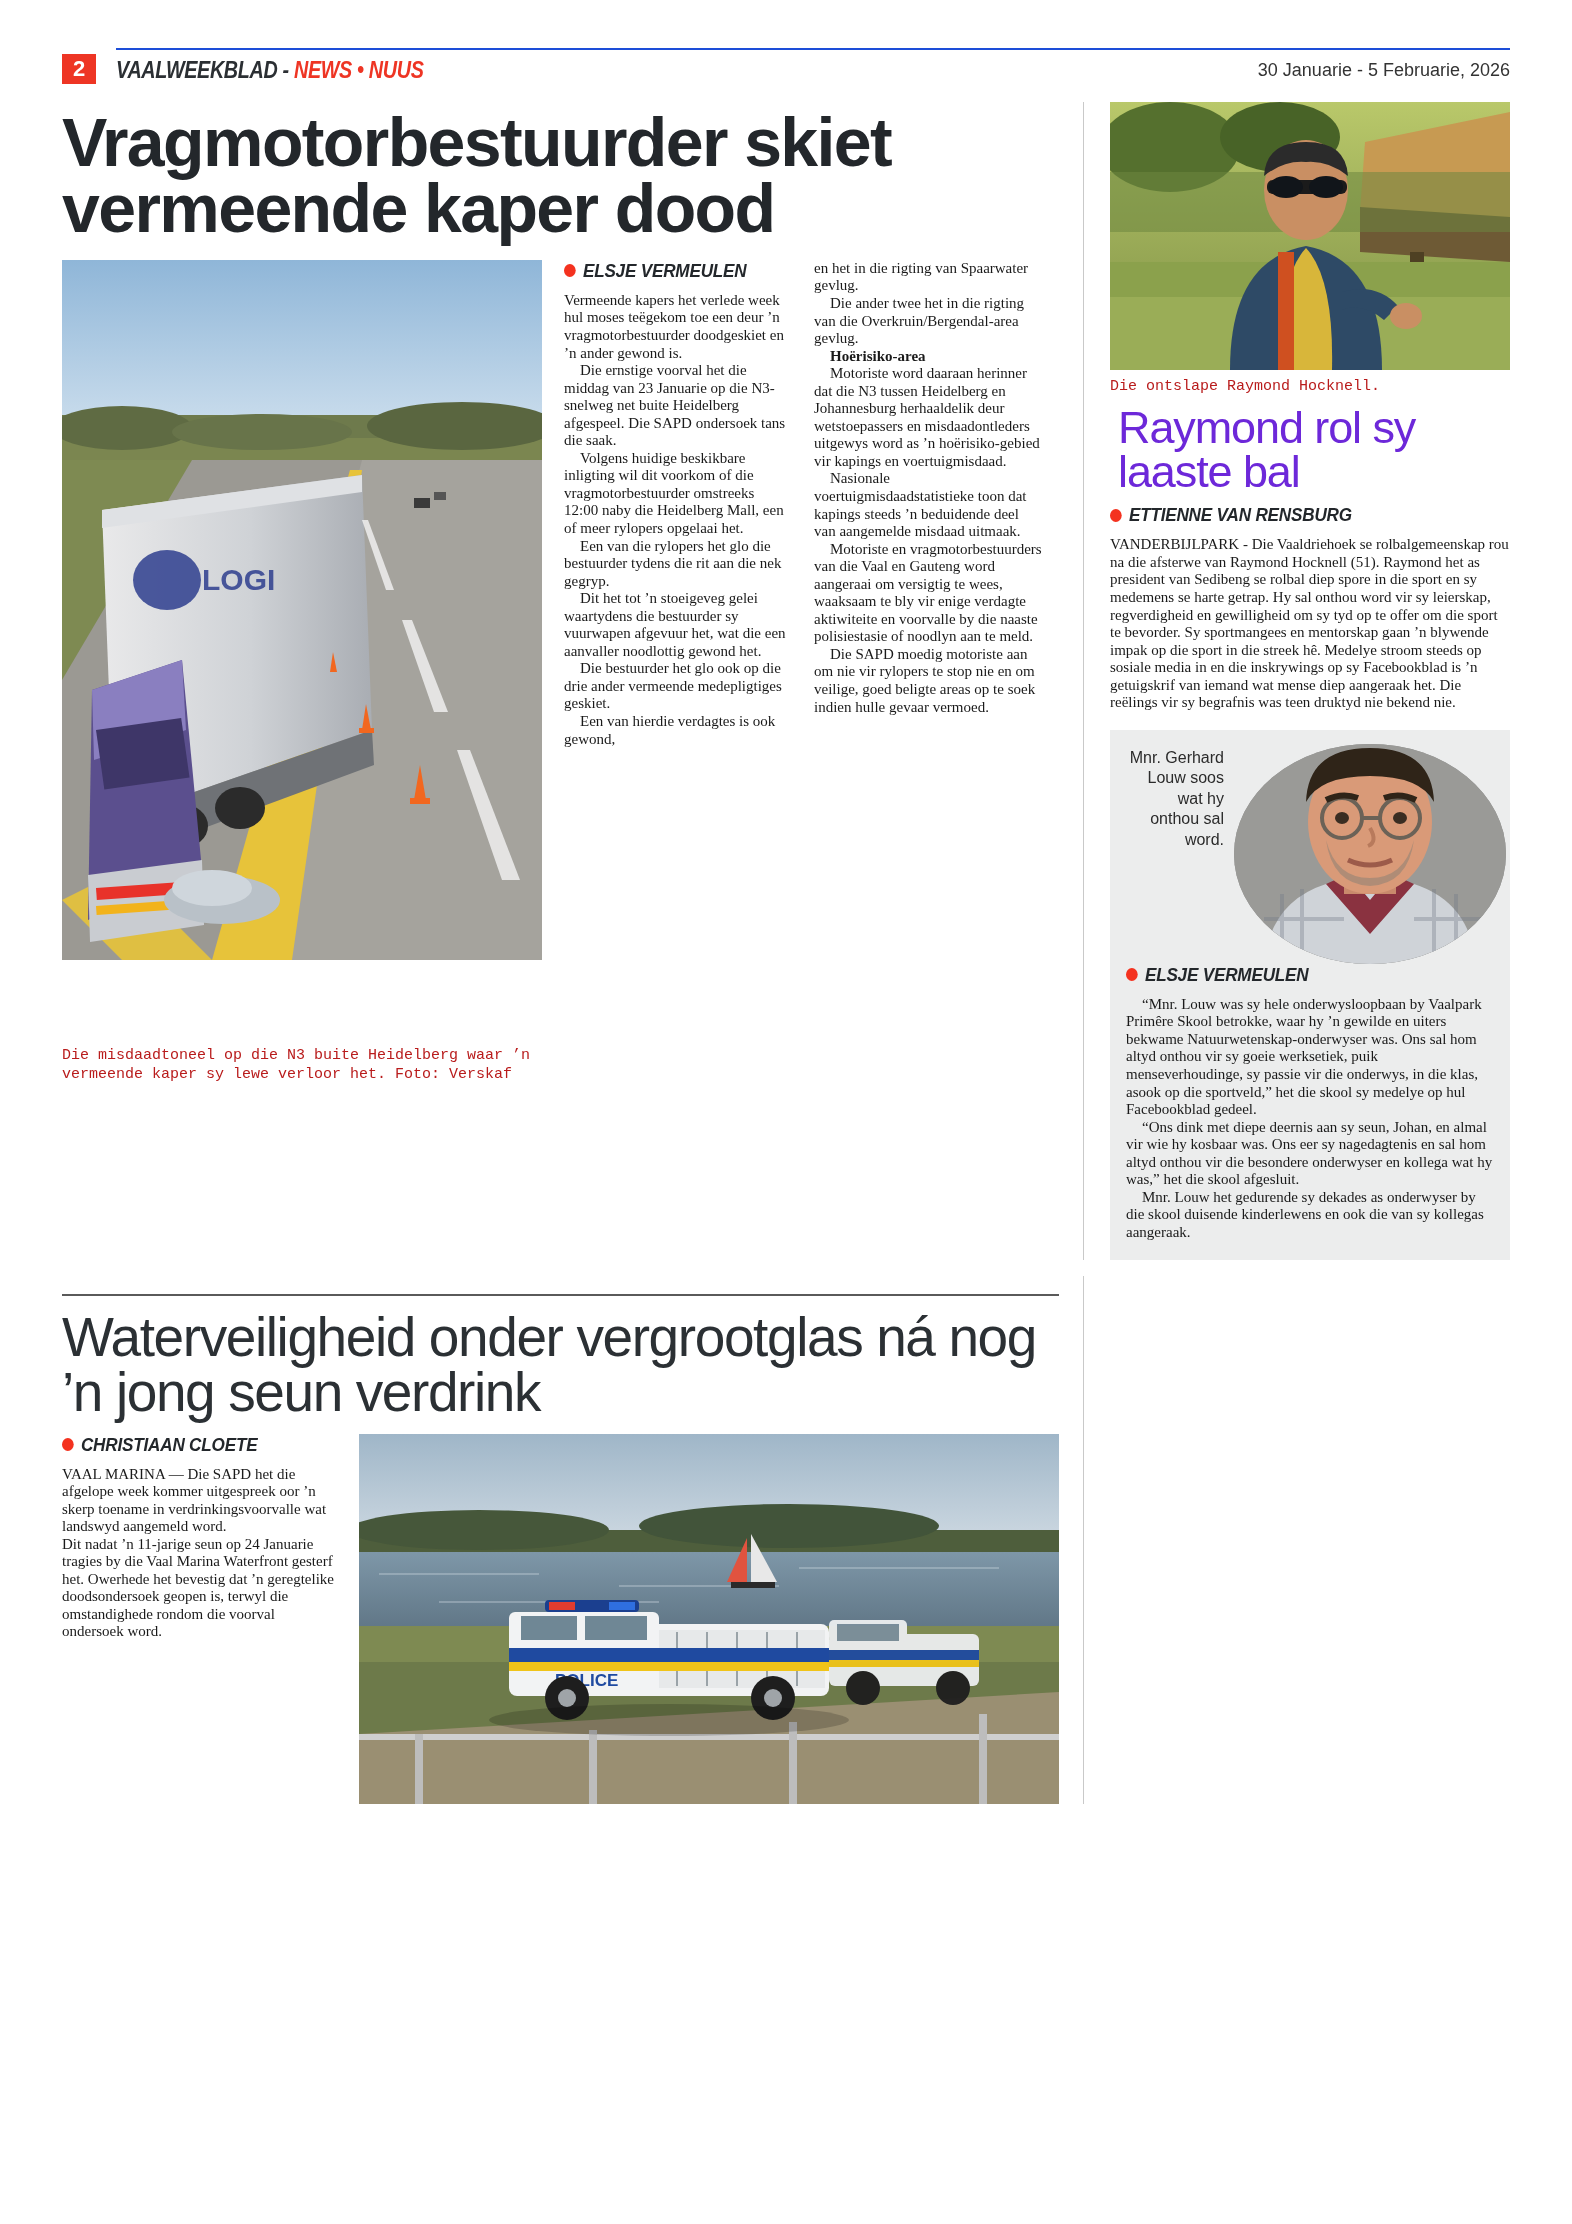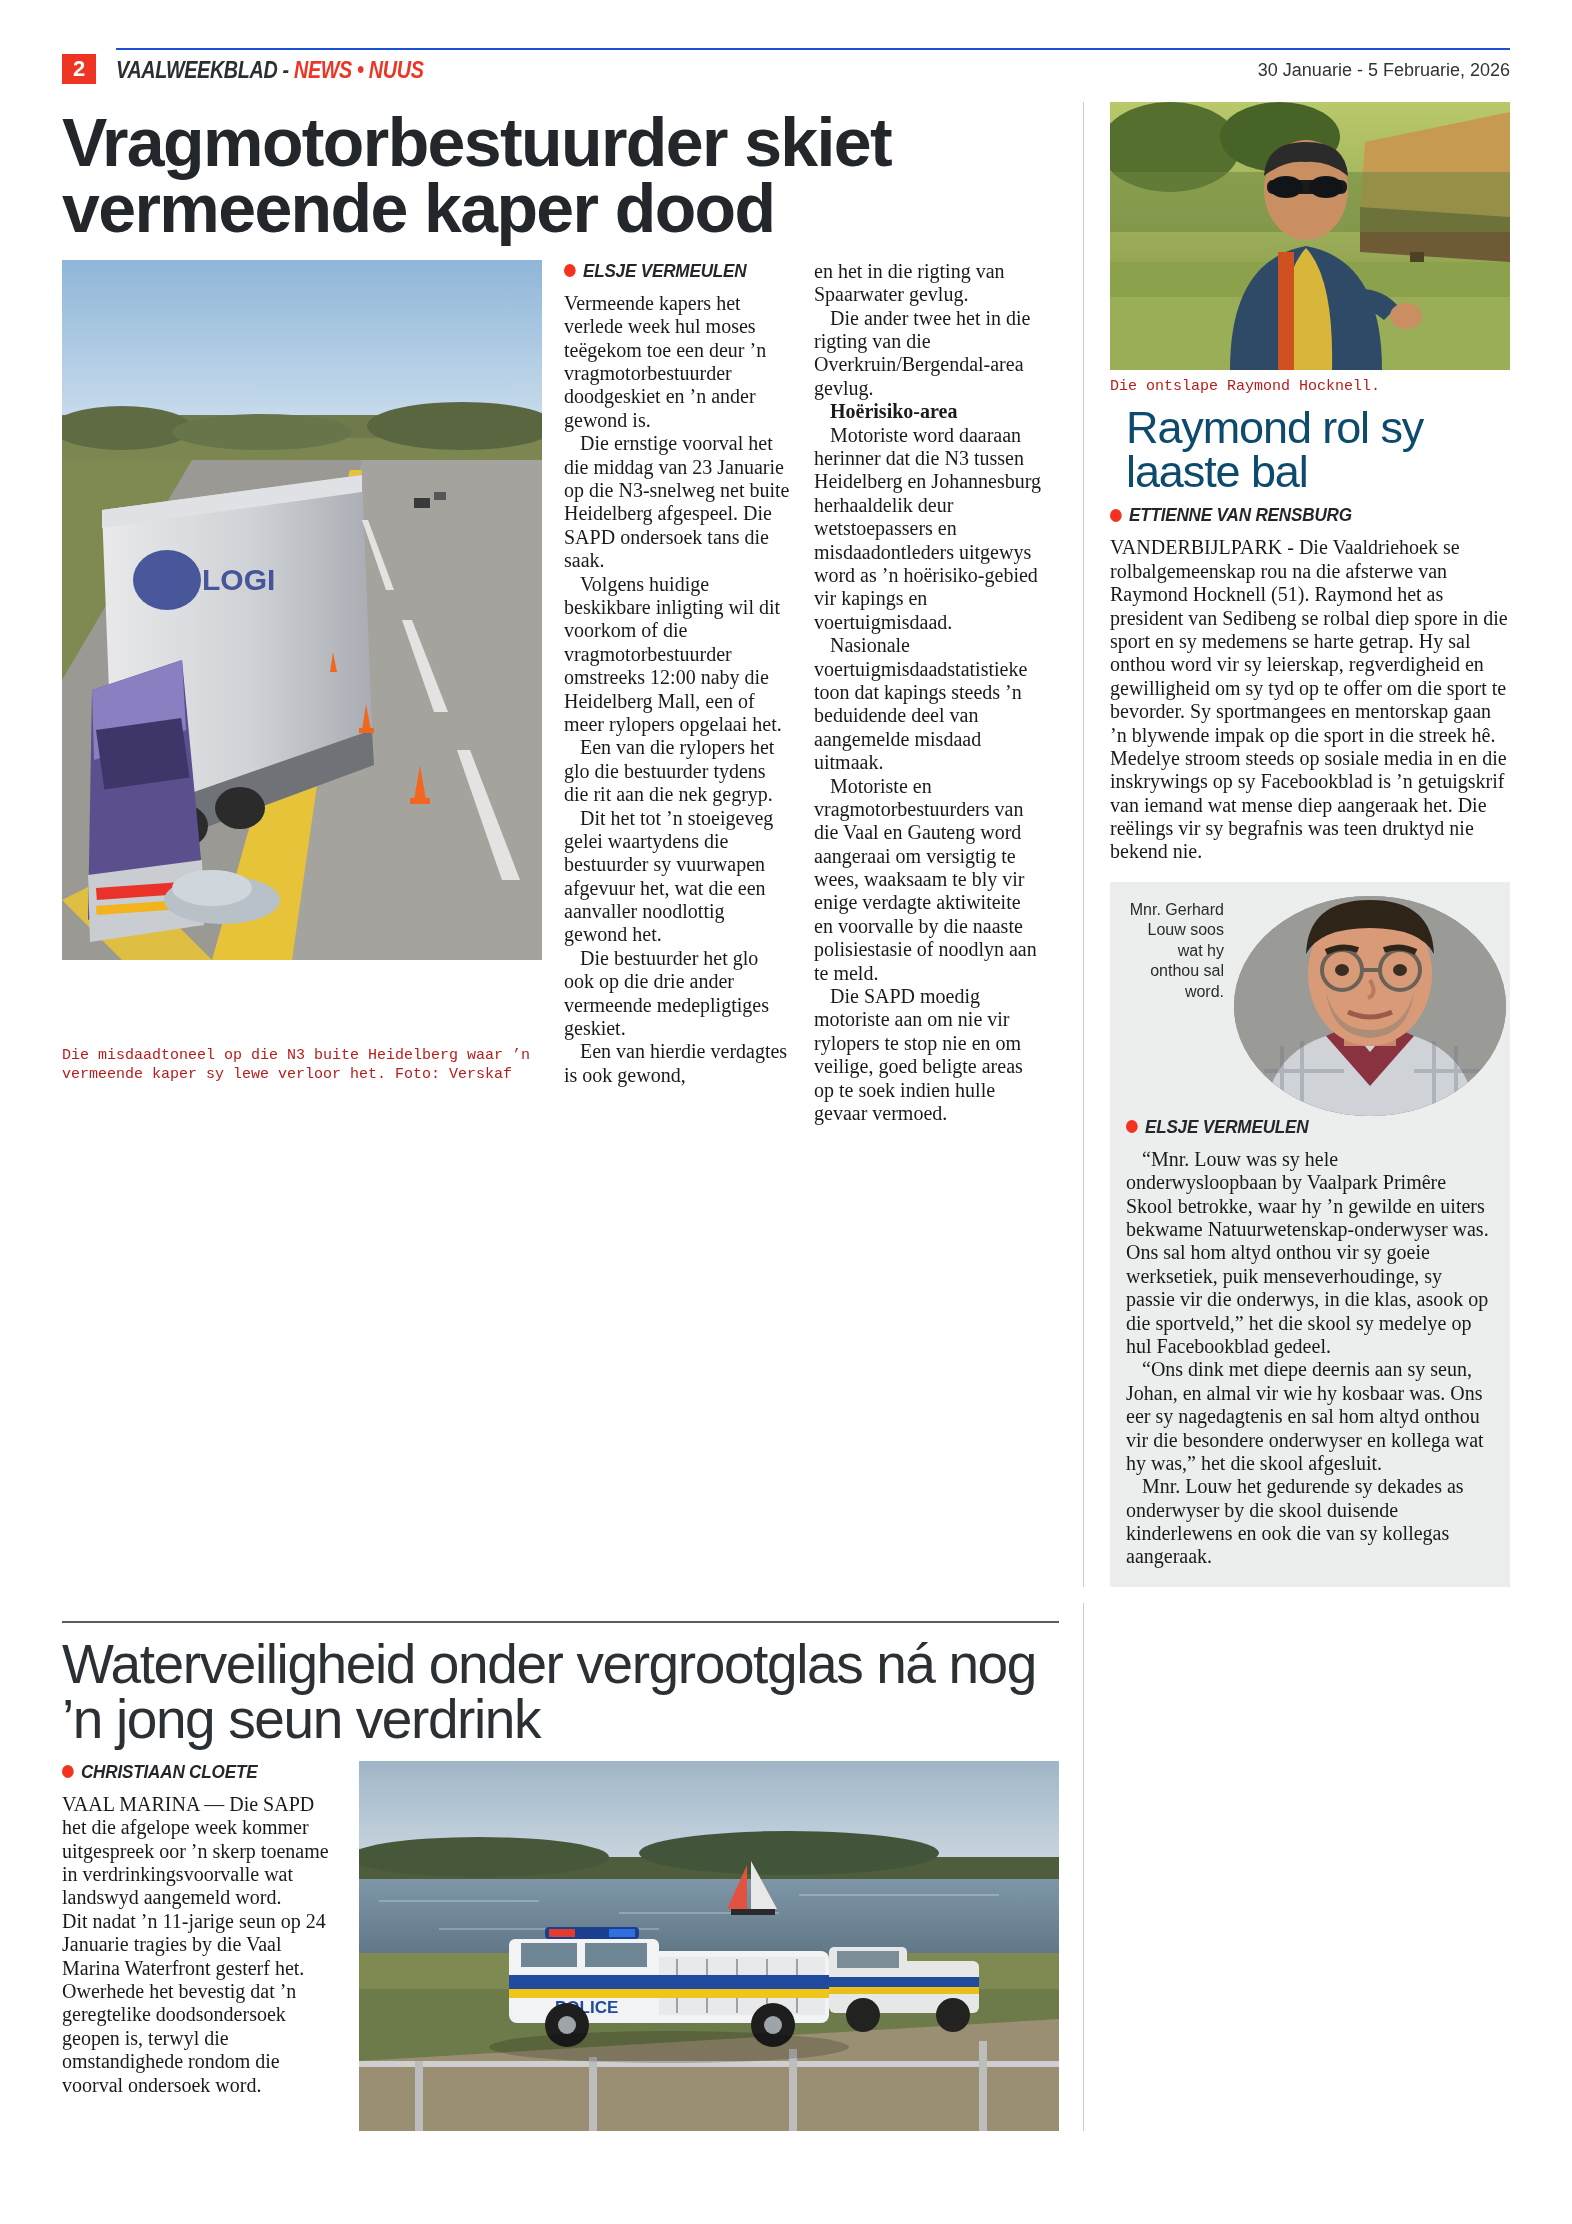--- a/index.html
+++ b/index.html
@@ -51,31 +51,31 @@
 
   .story-cols { display:flex; gap:22px; }
   .story-col { width:228px; }
   .byline {
     font-family:"Liberation Sans", sans-serif; font-weight:bold; font-style:italic;
     font-size:19px; letter-spacing:-0.2px; color:#23272b;
     display:flex; align-items:center; gap:8px; margin-bottom:10px;
     transform:scaleX(0.9); transform-origin:left center; white-space:nowrap;
   }
   .byline .dot { width:13px; height:13px; border-radius:50%; background:#f4321f; flex:0 0 auto; }
-  .body-text { font-size:20px; line-height:1.17; text-align:left; }
+  .body-text { font-size:15px; line-height:1.17; text-align:left; }
   .body-text p { margin:0; text-indent:16px; }
   .body-text p.first { text-indent:0; }
   .subhead { font-weight:bold; text-indent:14px; margin:0; }
 
   
   .side-photo { width:100%; height:268px; overflow:hidden; position:relative; }
   h2.sub-headline {
     font-family:"Liberation Sans", sans-serif; font-weight:normal;
     font-size:45px; line-height:0.98; letter-spacing:-1.1px;
-    margin:10px 0 10px 16px; color:#0c4a6e;
+    margin:10px 0 10px 8px; color:#6d28d9;
   }
   .rule-dark { border-top:2px solid #5a5a5a; margin:18px 0 14px 0; }
 
   
   .band2 { display:flex; margin-top:16px; }
   .band2 .left { width:1022px; padding-right:24px; border-right:1px solid #c9c9c9; }
   .band2 .right { width:426px; padding-left:26px; }
 
   h1.headline2 {
     font-family:"Liberation Sans", sans-serif; font-weight:normal;

